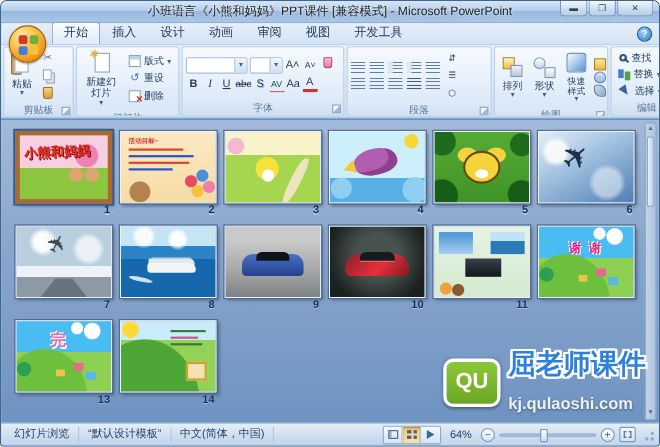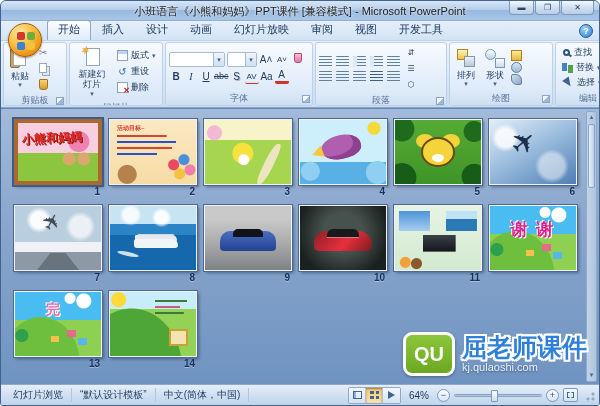--- a/index.html
+++ b/index.html
@@ -151,41 +151,41 @@
     linear-gradient(#e6f3e4,#d3ead0)}
   .art12,.art13{background:
     radial-gradient(circle at 80% 14%,#fff 0 7px,#fff0 8px),
     radial-gradient(circle at 64% 10%,#fff 0 5px,#fff0 6px),
     linear-gradient(#e86a8a,#e86a8a) 68% 66%/9px 7px no-repeat,
     linear-gradient(#f3c24a,#f3c24a) 46% 76%/8px 6px no-repeat,
     linear-gradient(#58b7e8,#58b7e8) 82% 80%/9px 7px no-repeat,
     radial-gradient(circle at 8% 68%,#2e9e4f 0 6px,#fff0 7px),
     radial-gradient(ellipse at 30% 110%,#6fbf3e 0 45%,#fff0 46%),
     linear-gradient(#49bdf2 0 44%,#8ed052 44%)}
-  .art12 .sl-text{top:18%;left:50%;transform:translateX(-50%);font-size:17px;font-weight:bold;color:#e0218a;letter-spacing:2px;text-shadow:1px 1px 0 #fff,-1px -1px 0 #fff}
+  .art12 .sl-text{top:18%;left:50%;transform:translateX(-50%);font-size:11px;font-weight:bold;color:#e0218a;letter-spacing:2px;text-shadow:1px 1px 0 #fff,-1px -1px 0 #fff}
   .art13 .sl-text{top:14%;left:36%;font-size:14px;font-weight:bold;color:#f06aa8;text-shadow:1px 1px 0 #fff,-1px -1px 0 #fff}
   .art14{background:
     radial-gradient(circle at 10% 12%,#ffd935 0 7px,#fff0 8px),
     radial-gradient(ellipse at 25% 120%,#4ea636 0 55%,#fff0 56%),
     linear-gradient(#c9ecfa 0 26%,#93d257 26%)}
   .art14::before{right:6%;top:12%;width:42%;height:30%;background:
     linear-gradient(#3a7a3a,#3a7a3a) 0 0/90% 2px no-repeat,
     linear-gradient(#c65a8a,#c65a8a) 0 6px/70% 2px no-repeat,
     linear-gradient(#3a7a3a,#3a7a3a) 0 12px/80% 2px no-repeat}
   .art14::after{right:9%;bottom:16%;width:15px;height:13px;background:#f3e3b3;border:2px solid #caa32e}
   
   .scrollbar{position:absolute;right:2px;top:2px;bottom:2px;width:11px;background:linear-gradient(90deg,#c3d4e8,#aec4dd);border:1px solid #8fa9c8;border-radius:2px}
   .sb-btn{height:11px;font-size:6px;color:#4a6890;text-align:center;line-height:11px;cursor:pointer}
   .sb-thumb{position:absolute;left:1px;right:1px;top:12px;height:64px;border-radius:2px;background:linear-gradient(90deg,#eaf2fa,#b9cfe6);border:1px solid #88a4c6;cursor:grab}
   .sb-down{position:absolute;bottom:0;left:0;right:0}
   
   .watermark{position:absolute;right:12px;bottom:8px;display:flex;align-items:center;gap:7px;z-index:4}
   .wm-logo{width:52px;height:44px;border-radius:9px;background:linear-gradient(#8cc63a,#6ba822);border:3px solid #fff;box-shadow:0 1px 3px rgba(0,0,0,.35);color:#fff;font-size:20px;font-weight:bold;display:flex;align-items:center;justify-content:center}
   .wm-brand{font-size:25px;font-weight:bold;color:#2f80d8;line-height:1;text-shadow:2px 0 0 #fff,-2px 0 0 #fff,0 2px 0 #fff,0 -2px 0 #fff,2px 2px 0 #fff,-2px -2px 0 #fff,2px -2px 0 #fff,-2px 2px 0 #fff}
-  .wm-url{font-size:11px;font-weight:normal;color:#edf2f8;text-shadow:0 1px 2px rgba(30,55,90,.65);margin-top:1px}
+  .wm-url{font-size:15px;font-weight:bold;color:#edf2f8;text-shadow:0 1px 2px rgba(30,55,90,.65);margin-top:15px}
   
   .statusbar{height:21px;flex:0 0 auto;background:linear-gradient(#e6eef9,#cfdff1 55%,#c0d4ea);border-top:1px solid #8ea9c9;display:flex;align-items:center;font-size:10px;color:#1f3a5f;padding:0 4px}
   .st-item{padding:0 8px;border-right:1px solid #b3c5db;height:14px;line-height:14px;cursor:pointer}
   .st-right{margin-left:auto;display:flex;align-items:center;gap:4px}
   .viewbtns{display:flex;border:1px solid #8fa9c8;border-radius:2px;overflow:hidden}
   .vbtn{width:17px;height:15px;background:linear-gradient(#f3f8fd,#d4e3f2);display:flex;align-items:center;justify-content:center;cursor:pointer;border-right:1px solid #aec2d9}
   .vbtn:last-child{border-right:none}
   .vbtn.pressed{background:linear-gradient(#f7c97a,#f9e3ae);box-shadow:inset 0 1px 2px #b07b2a}
   .vi-normal{width:9px;height:8px;border:1px solid #41658f;box-shadow:inset 2px 0 0 #8fb0d4}
   .vi-sorter{width:9px;height:8px;background:
@@ -224,21 +224,20 @@
       <span class="sq r"></span>
       <span class="sq g"></span>
       <span class="sq b"></span>
       <span class="sq y"></span>
     </div>
     <div id="tabs" style="display:flex;">
         <span class="tab active">开始</span>
         <span class="tab">插入</span>
         <span class="tab">设计</span>
         <span class="tab">动画</span>
-        <span class="tab">幻灯片放映</span>
         <span class="tab">审阅</span>
         <span class="tab">视图</span>
         <span class="tab">开发工具</span>
       </div>
     <div class="help-btn">?</div>
   </div>
 
   <div class="ribbon">
 
     <div class="group" style="width:64px">
@@ -362,20 +361,27 @@
             </span>
           <span>排列</span>
           <span class="arrow">▾</span>
         </div>
         <div class="bigbtn">
           <span class="bicon">
               <i class="ic-shape-c"></i>
               <i class="ic-shape-s"></i>
             </span>
           <span>形状</span>
+          <span class="arrow">▾</span>
+        </div>
+        <div class="bigbtn" style="font-size:8px">
+          <span class="bicon">
+              <i class="ic-qstyle"></i>
+            </span>
+          <span>快速样式</span>
           <span class="arrow">▾</span>
         </div>
         <div class="mini-col">
           <span class="micon ic-fill"></span>
           <span class="micon ic-outline"></span>
           <span class="micon ic-effects"></span>
         </div>
       </div>
       <div class="g-label"><span>绘图</span><span class="launcher"></span></div>
     </div>

